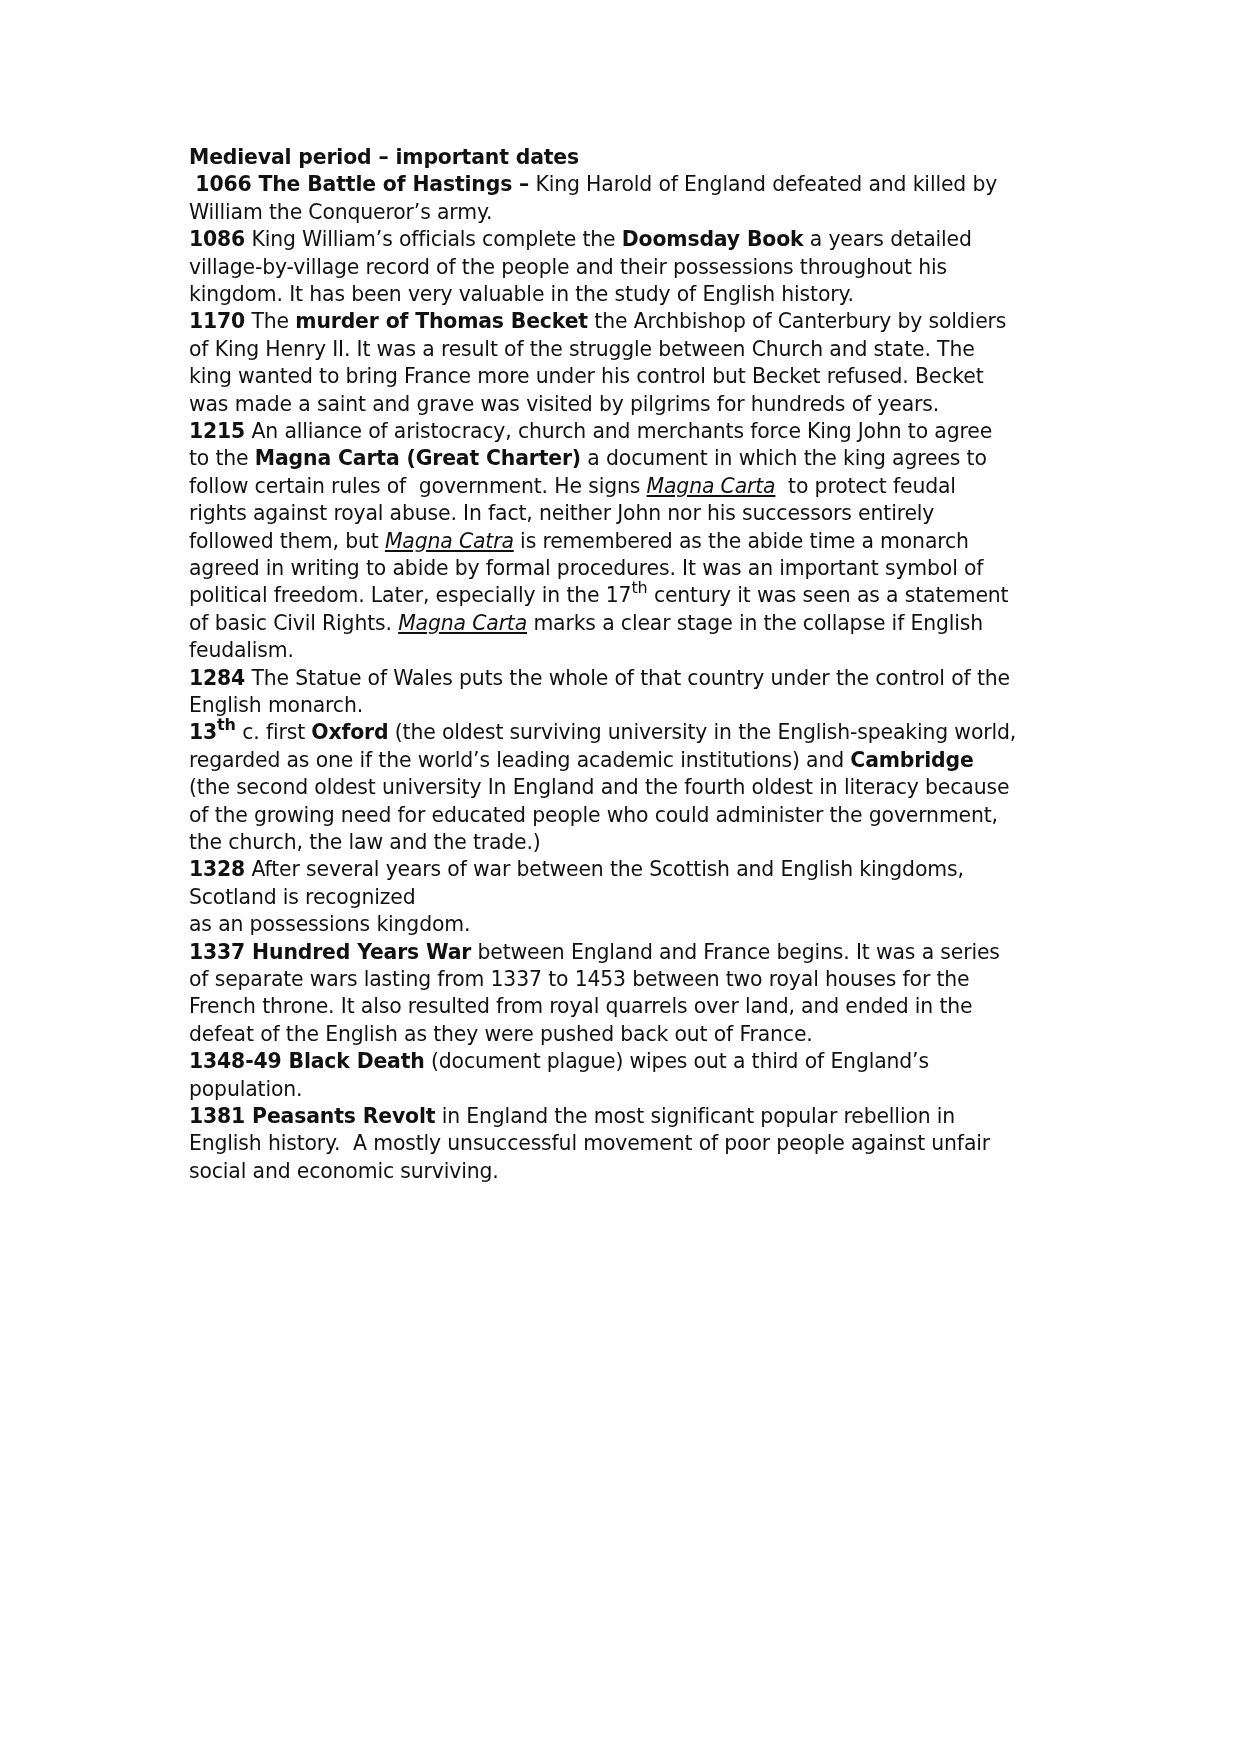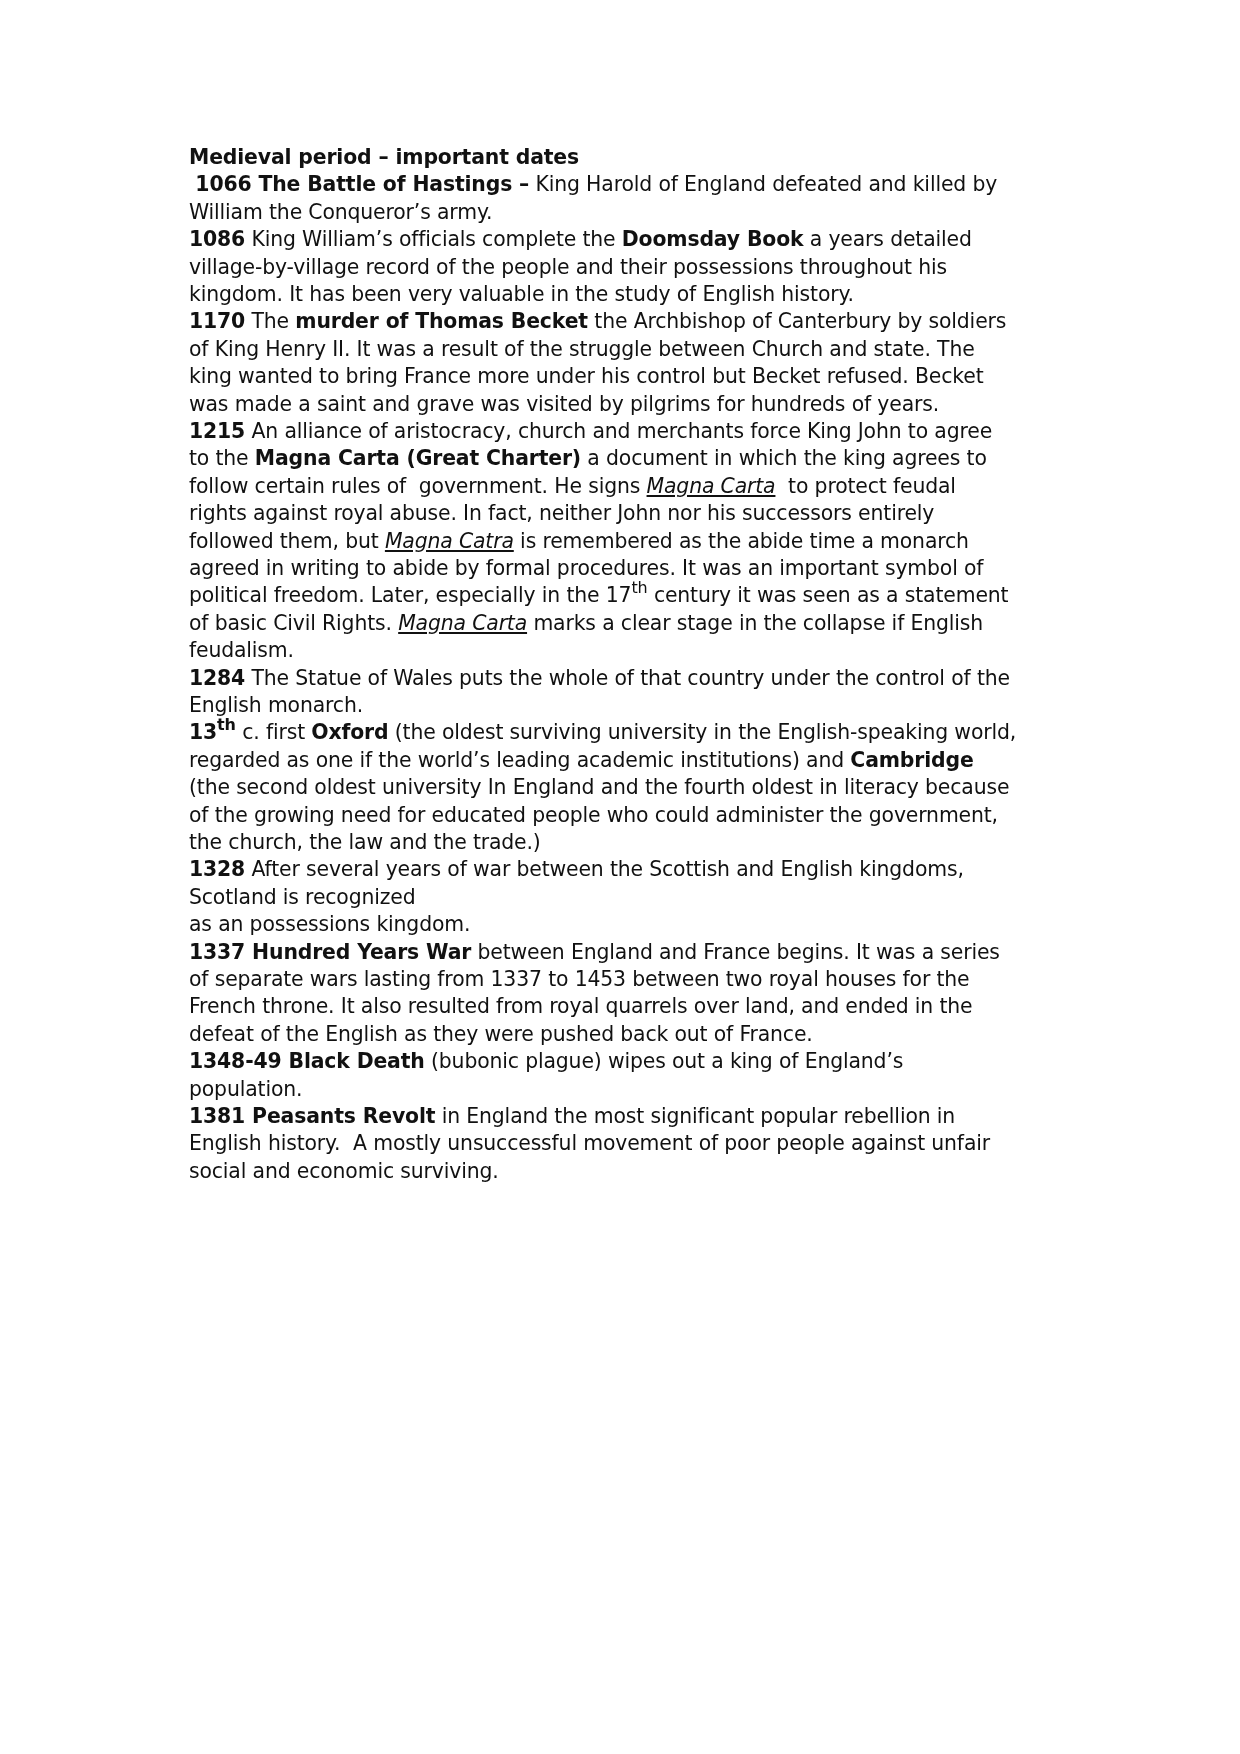--- a/index.html
+++ b/index.html
@@ -90,21 +90,21 @@
 
     <div class="line" style="top:712.4px"><span class="b">1328</span><span> After several years of war between the Scottish and English kingdoms,</span></div>
     <div class="line" style="top:739.8px">Scotland is recognized</div>
     <div class="line" style="top:767.2px">as an possessions kingdom.</div>
 
     <div class="line" style="top:794.6px"><span class="b">1337</span><span class="b"> Hundred Years War</span><span> between England and France begins. It was a series</span></div>
     <div class="line" style="top:822px">of separate wars lasting from 1337 to 1453 between two royal houses for the</div>
     <div class="line" style="top:849.4px">French throne. It also resulted from royal quarrels over land, and ended in the</div>
     <div class="line" style="top:876.8px">defeat of the English as they were pushed back out of France.</div>
 
-    <div class="line" style="top:904.2px"><span class="b">1348-49</span><span class="b"> Black Death</span><span> (bubonic plague) wipes out a king of England’s</span></div>
+    <div class="line" style="top:904.2px"><span class="b">1348-49</span><span class="b"> Black Death</span><span> (document plague) wipes out a third of England’s</span></div>
     <div class="line" style="top:931.6px">population.</div>
 
     <div class="line" style="top:959px"><span class="b">1381</span><span class="b"> Peasants Revolt</span><span> in England the most significant popular rebellion in</span></div>
     <div class="line" style="top:986.4px">English history.  A mostly unsuccessful movement of poor people against unfair</div>
     <div class="line" style="top:1013.8px">social and economic surviving.</div>
 
   </div>
 </div>
 
 </body></html>

